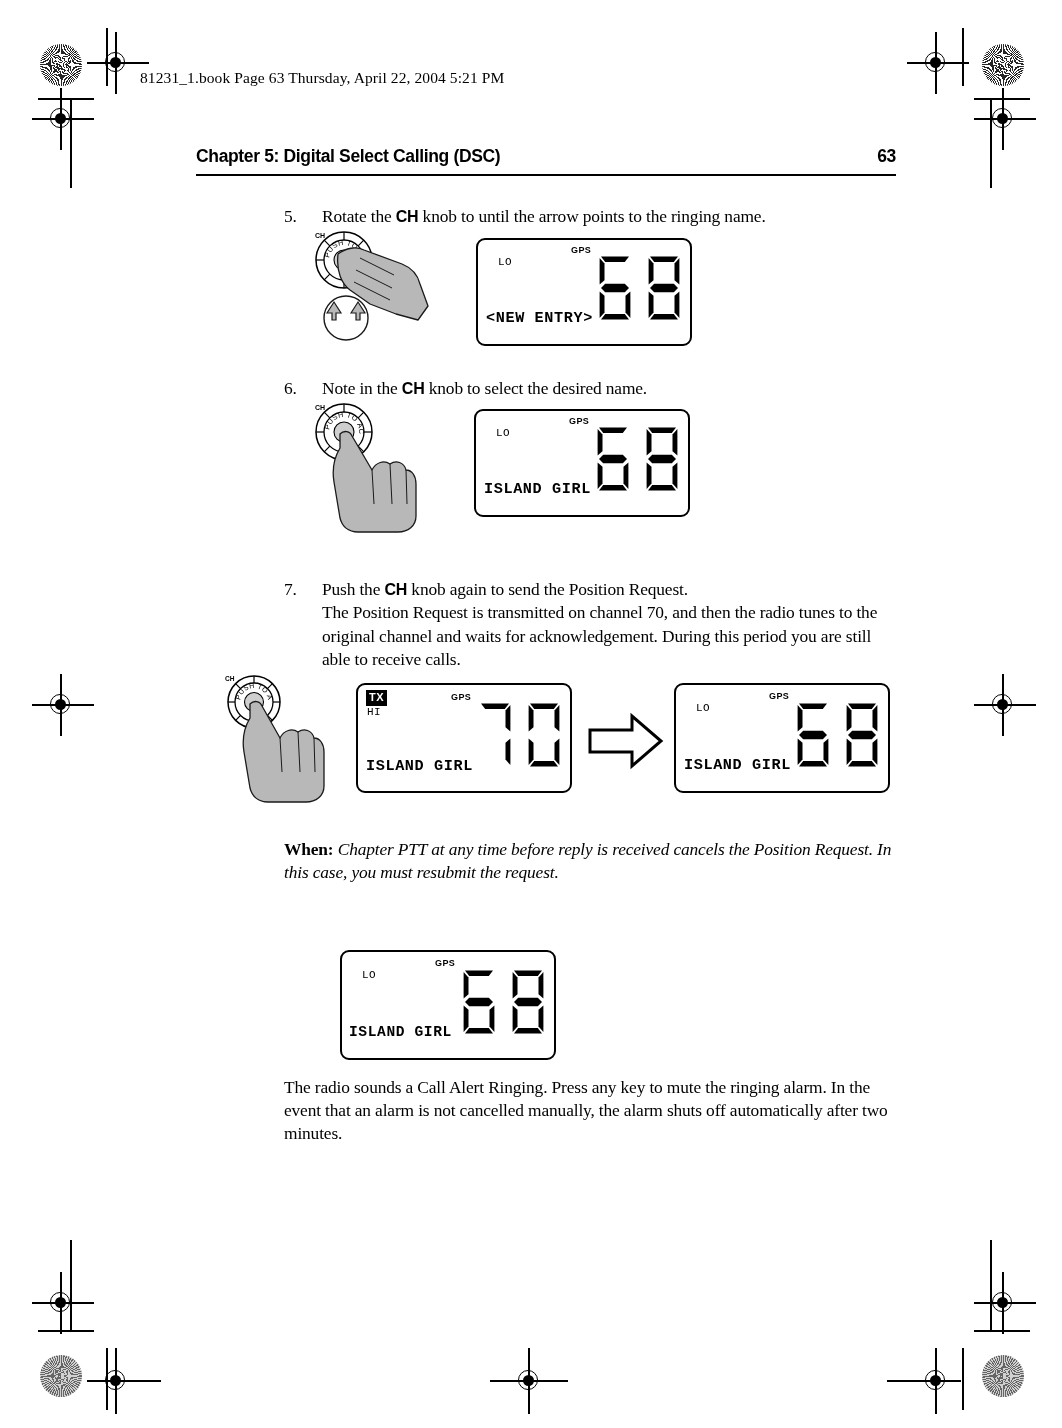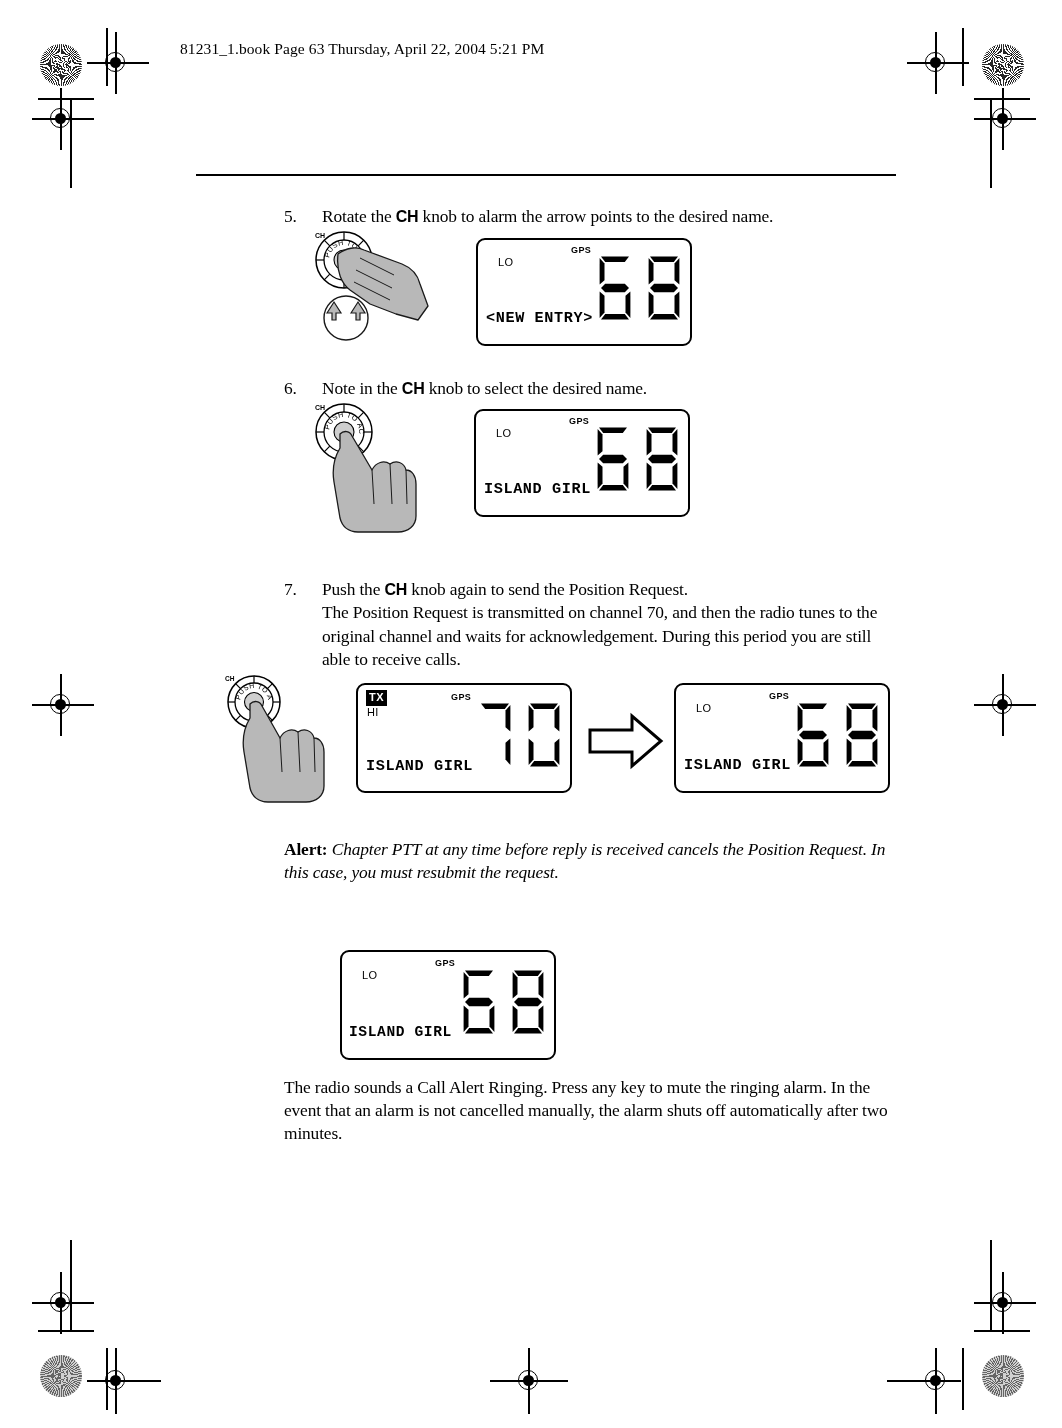--- a/index.html
+++ b/index.html
@@ -147,21 +147,21 @@
   }
   .lcd .gps {
     position: absolute;
     font-family: "Liberation Sans", sans-serif;
     font-weight: bold;
     font-size: 9px;
     letter-spacing: .4px;
   }
   .lcd .pwr {
     position: absolute;
-    font-family: Liberation Sans, sans-serif;
+    font-family: Liberation Mono, monospace;
     font-size: 11px;
     letter-spacing: .3px;
   }
   .lcd .tx {
     position: absolute;
     background: #000;
     color: #fff;
     font-family: "Liberation Sans", sans-serif;
     font-weight: bold;
     font-size: 11px;
@@ -279,27 +279,31 @@
     </div>
 
     <div class="reg-target" style="left:514px; top:1366px;">
       <div class="vh" style="left:14.2px; top:-18px; width:1.6px; height:66px;"></div>
       <div class="vh" style="left:-24px; top:14.2px; width:78px; height:1.6px;"></div>
       <div class="ring"></div>
         <div class="dot"></div>
     </div>
   </div>
 
-  <div class="book-line" style="left:140px; top:40px;margin-left:40px;">81231_1.book  Page 63  Thursday, April 22, 2004  5:21 PM</div>
-
+  <div class="book-line" style="left:140px; top:69px;">81231_1.book  Page 63  Thursday, April 22, 2004  5:21 PM</div>
+
+  <div class="running-head">
+    <span>Chapter 5: Digital Select Calling (DSC)</span>
+    <span>63</span>
+  </div>
   <div class="head-rule"></div>
 
   <div class="step" style="left:284px; top:205px; width:615px;">
     <span class="num">5.</span>
-    <span class="txt"><span>Rotate the </span><span class="ch-bold">CH</span><span> knob to alarm the arrow points to the desired name.</span></span>
+    <span class="txt"><span>Rotate the </span><span class="ch-bold">CH</span><span> knob to until the arrow points to the ringing name.</span></span>
   </div>
 
   <div class="knob-fig" style="left:300px; top:228px; width:150px; height:120px;">
     <svg viewBox="0 0 150 120" width="150" height="120">
       <g>
         <circle cx="44" cy="32" r="28" fill="#ffffff" stroke="#000" stroke-width="1.5"></circle>
         <g stroke="#000" stroke-width="1.2">
           <line x1="44" y1="4" x2="44" y2="12"></line>
           <line x1="63.8" y1="12.2" x2="58.2" y2="17.8"></line>
           <line x1="72" y1="32" x2="64" y2="32"></line>
@@ -537,21 +541,21 @@
           <path d="M 52 53 L 52 91 L 45 83 L 45 59 Z" fill="#000"></path>
           <path d="M 10 93 L 50 93 L 44 85 L 16 85 Z" fill="#000"></path>
           <path d="M 8 53 L 8 91 L 15 83 L 15 59 Z" fill="#000"></path>
           <path d="M 8 5 L 8 43 L 15 37 L 15 13 Z" fill="#000"></path>
           <path d="M 10 48 L 16 42 L 44 42 L 50 48 L 44 54 L 16 54 Z" fill="#000"></path>
         </svg>
       </div>
   </div>
 
   <div class="body-block" style="left:284px; top:838px; width:616px;">
-    <span class="note-lbl">Alert:</span>
+    <span class="note-lbl">When:</span>
     <span class="note-body">Chapter PTT at any time before reply is received cancels the Position Request. In this case, you must resubmit the request.</span>
   </div>
 
 
   <div class="lcd" style="left:340px; top:950px; width:216px; height:110px;">
     <div class="gps" style="left:93px; top:6px;">GPS</div>
     <div class="pwr" style="left:20px; top:17px;">LO</div>
     <div class="lines" style="left:7px; top:37px; font-size:14.6px;">
       <div>ISLAND GIRL</div>
       

